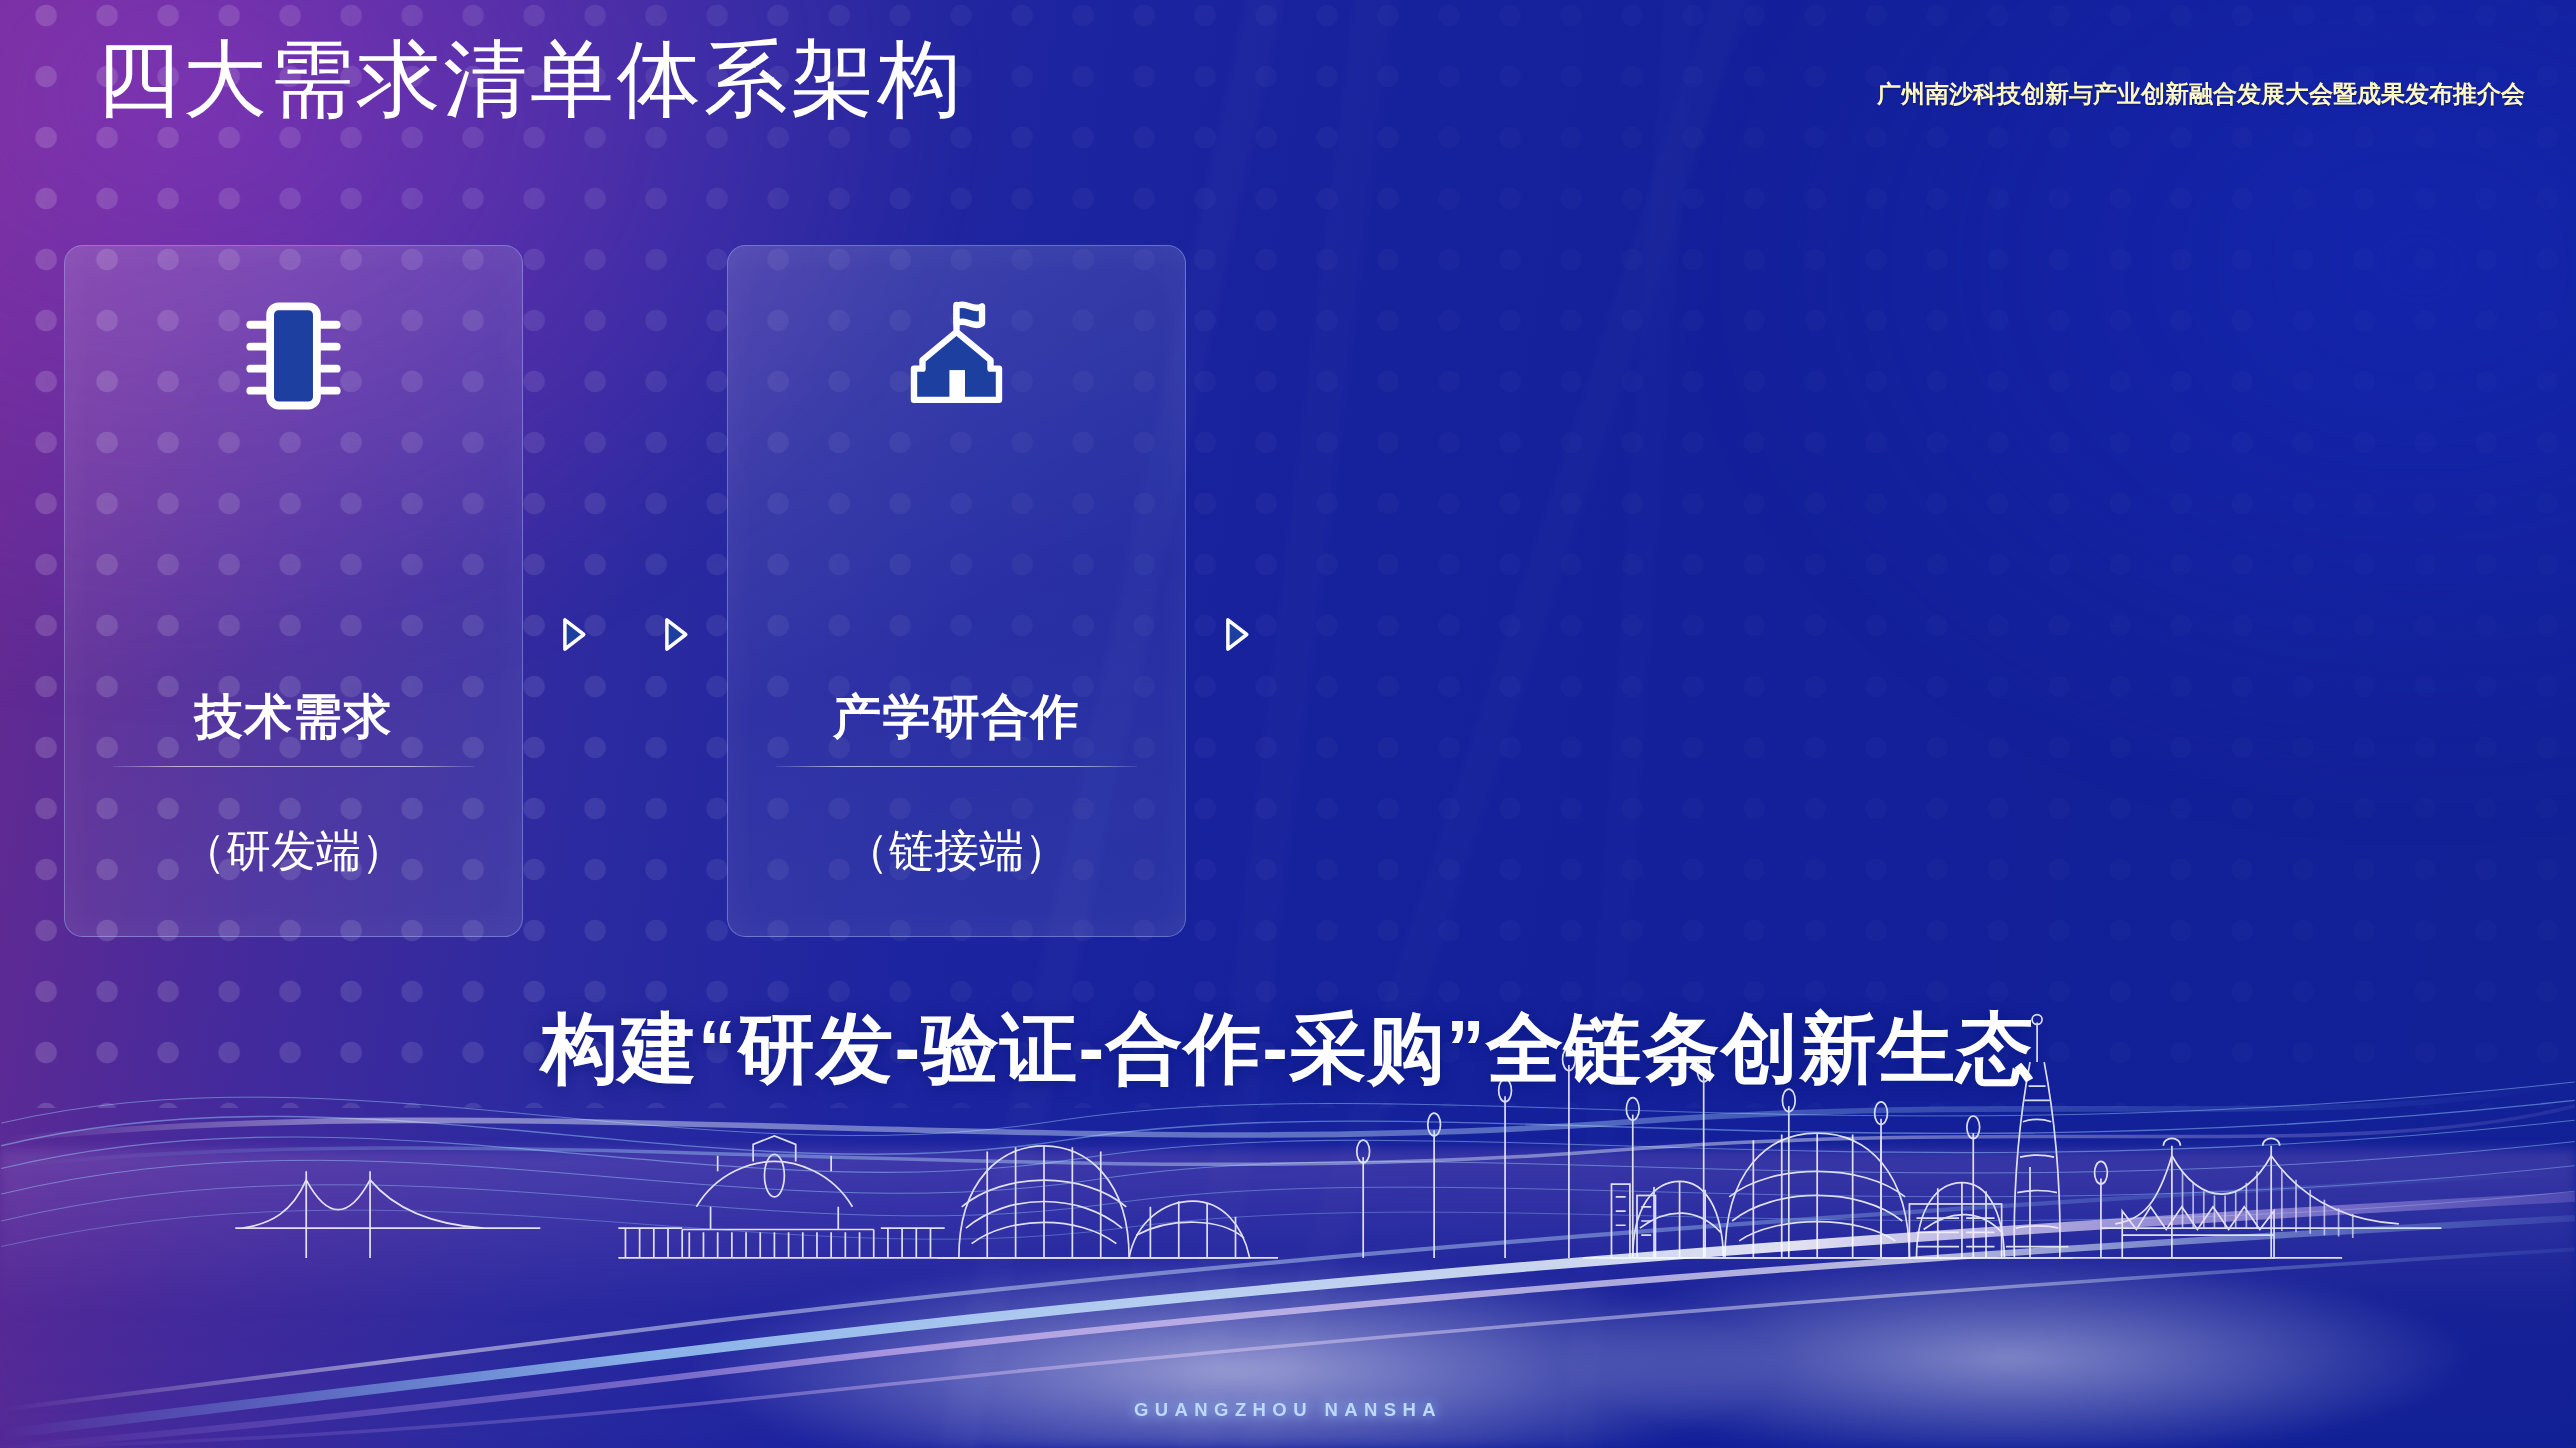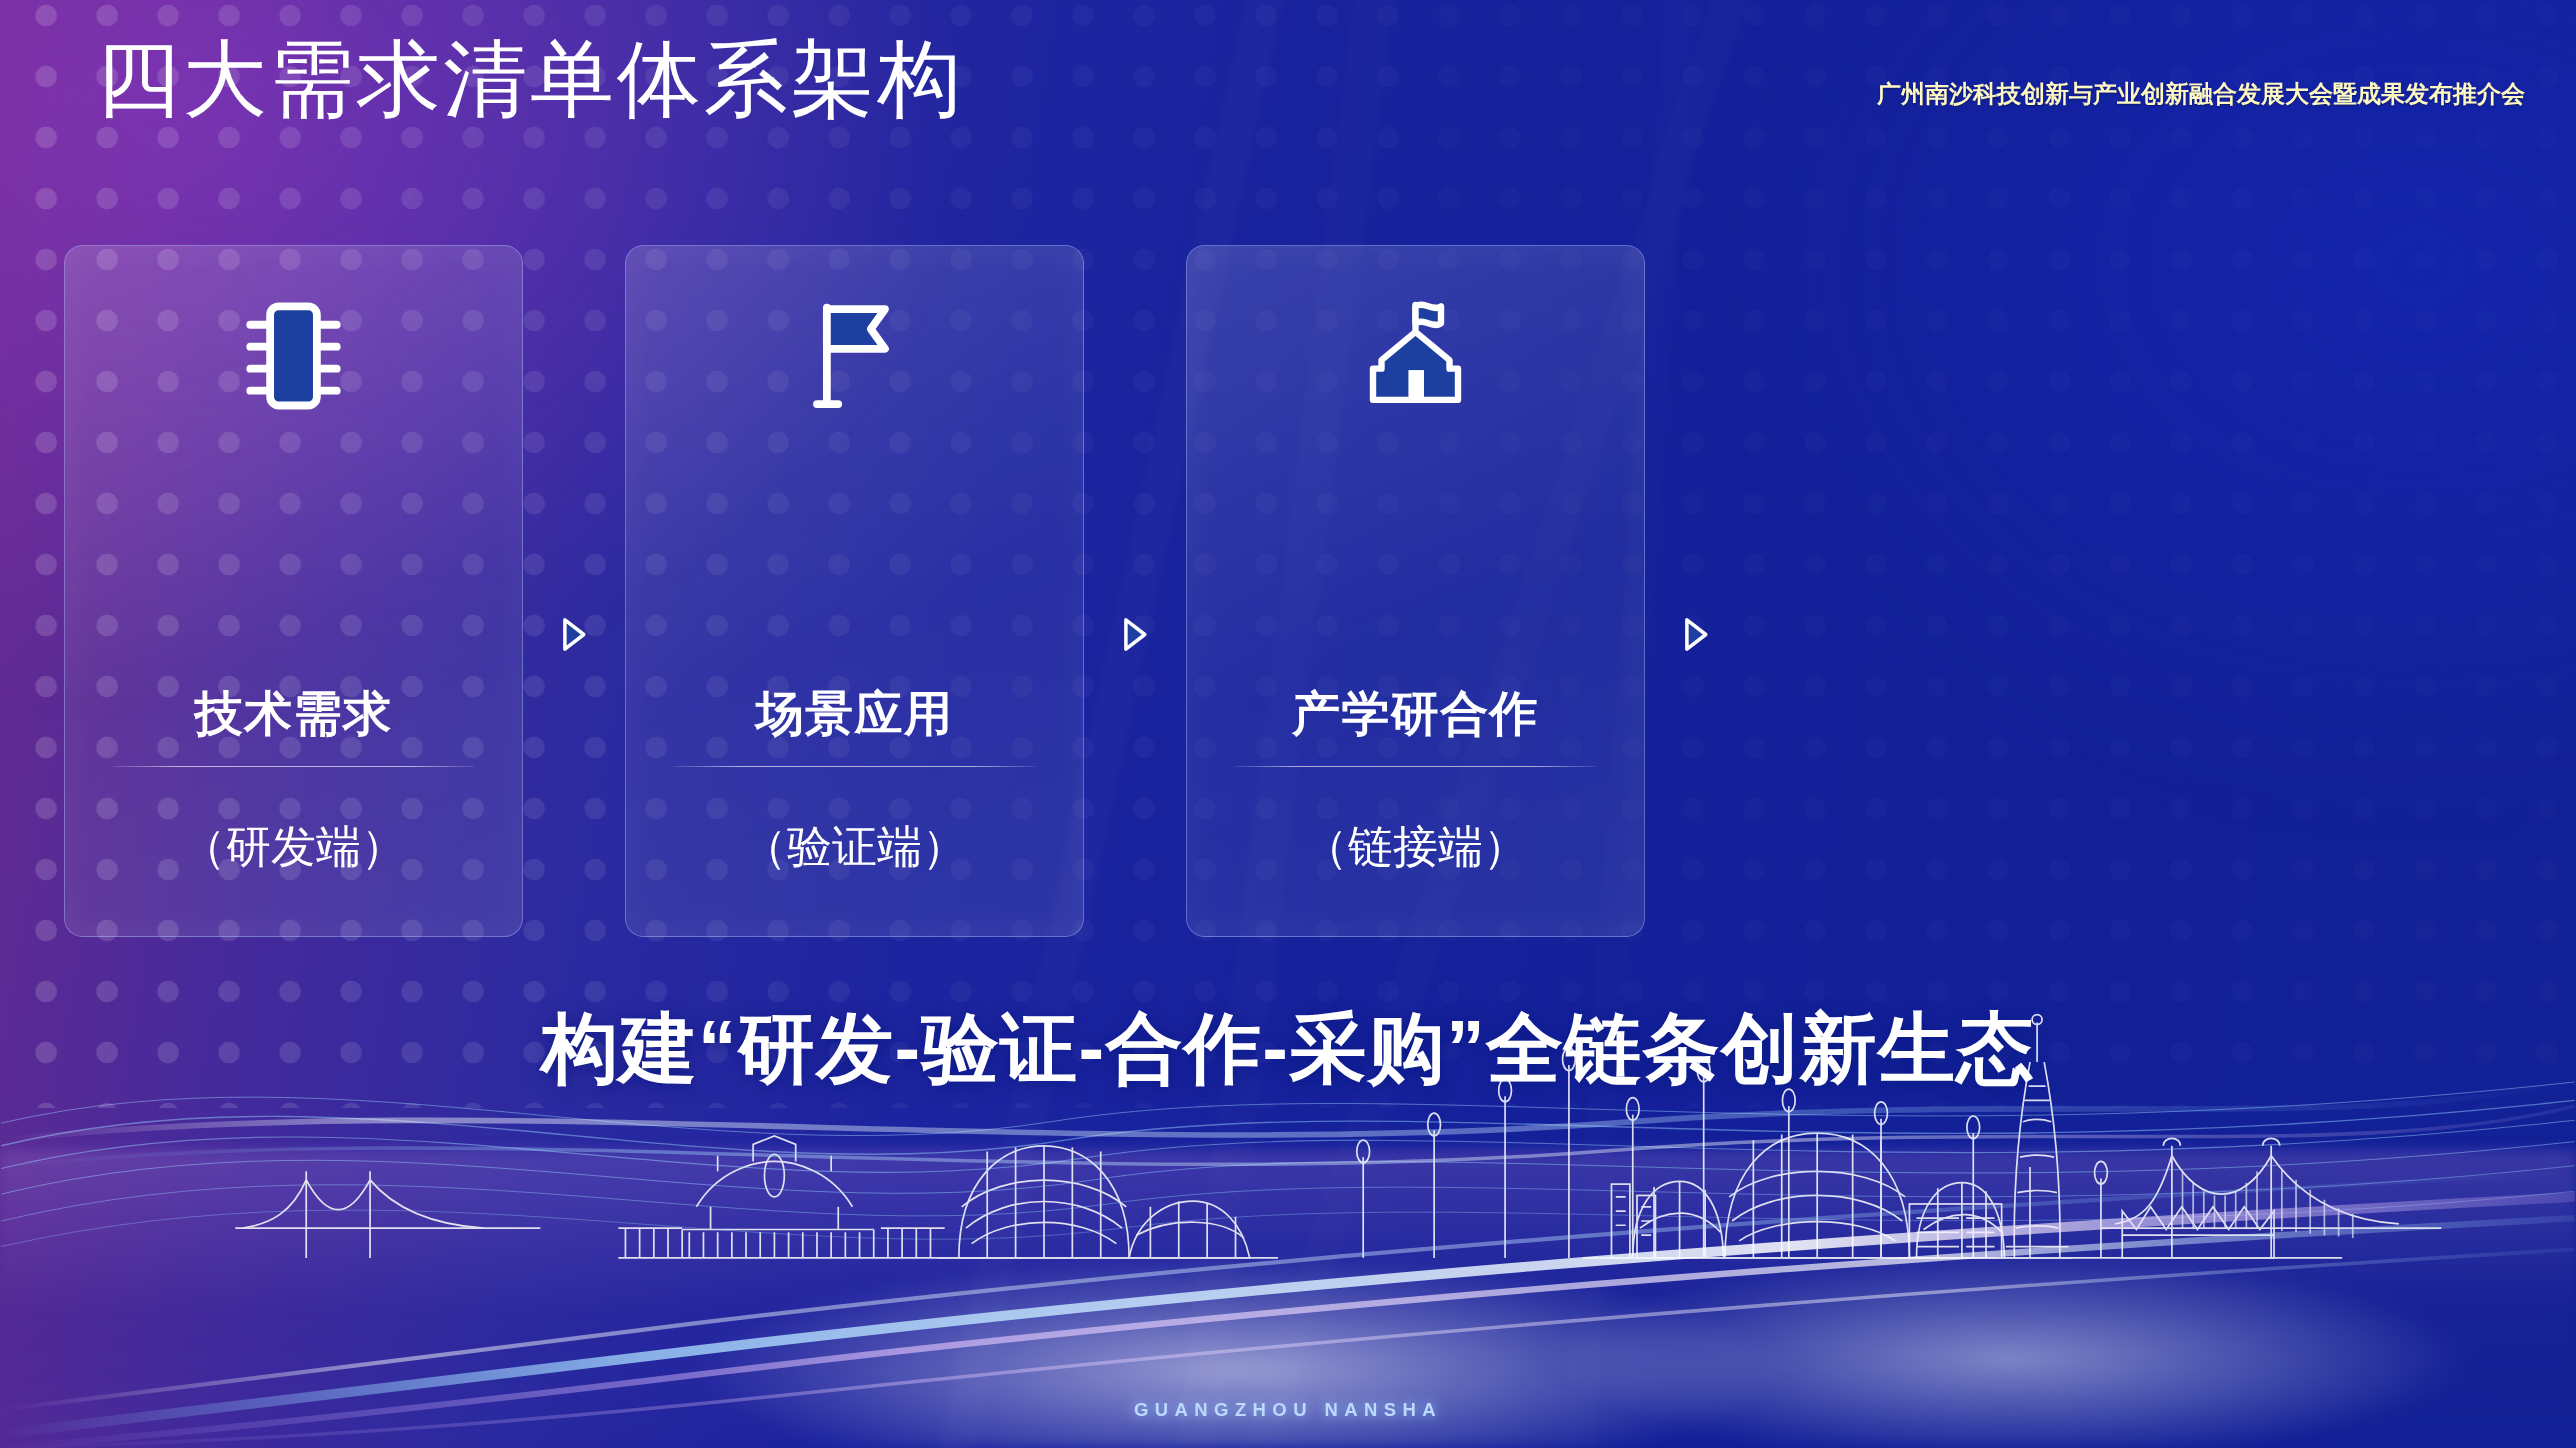--- a/index.html
+++ b/index.html
@@ -58,21 +58,21 @@
     letter-spacing:2.8px;white-space:nowrap;
   }
   .event-name{
     position:absolute;right:51px;top:78px;
     font-size:24px;font-weight:700;color:#fef9c3;letter-spacing:0px;
     white-space:nowrap;text-shadow:0 0.7px 2.1px rgba(0,0,0,.35);
   }
 
   
   .cards{position:absolute;left:64px;top:245px;width:2457px;height:692px;
-    display:flex;align-items:stretch;font-family:Liberation Mono, monospace;}
+    display:flex;align-items:stretch;}
   .card{
     position:relative;width:459px;height:692px;flex:0 0 459px;
     border-radius:18.5px;
     border:1.4px solid rgba(170,195,255,.42);
     background:linear-gradient(160deg,rgba(255,255,255,.14),rgba(255,255,255,.055) 55%,rgba(255,255,255,.085));
     box-shadow:inset 0 0 43px rgba(255,255,255,.05);
     box-sizing:border-box;overflow:hidden;
   }
   .card-inner{position:absolute;inset:0;padding:0 31px;box-sizing:border-box;}
 
@@ -172,35 +172,20 @@
     </div>
 
     <div class="arrow">
       <div class="arrow-glyph">
         <svg width="28" height="37" viewBox="0 0 40 52">
           <path d="M7 5 L34 26 L7 47 Z" fill="#1d3fa0" stroke="#ffffff" stroke-width="5" stroke-linejoin="round"></path>
         </svg>
       </div>
     </div>
 
-    <div class="card">
-      <div class="card-inner">
-        <div class="card-icon">
-          <svg width="107" height="119" viewBox="0 0 150 168" fill="none">
-            <path d="M36 18 L36 154" stroke="#ffffff" stroke-width="11" stroke-linecap="round"></path>
-            <path d="M22 154 L52 154" stroke="#ffffff" stroke-width="11" stroke-linecap="round"></path>
-            <path d="M36 20 H118 L98 48 L118 76 H36 Z" fill="#1d3fa0" stroke="#ffffff" stroke-width="11" stroke-linejoin="round"></path>
-          </svg>
-        </div>
-        <div class="card-title">场景应用</div>
-        <div class="card-divider"></div>
-        <div class="card-sub">（验证端）</div>
-
-      </div>
-    </div>
 
     <div class="arrow">
       <div class="arrow-glyph">
         <svg width="28" height="37" viewBox="0 0 40 52">
           <path d="M7 5 L34 26 L7 47 Z" fill="#1d3fa0" stroke="#ffffff" stroke-width="5" stroke-linejoin="round"></path>
         </svg>
       </div>
     </div>
 
     <div class="card">

